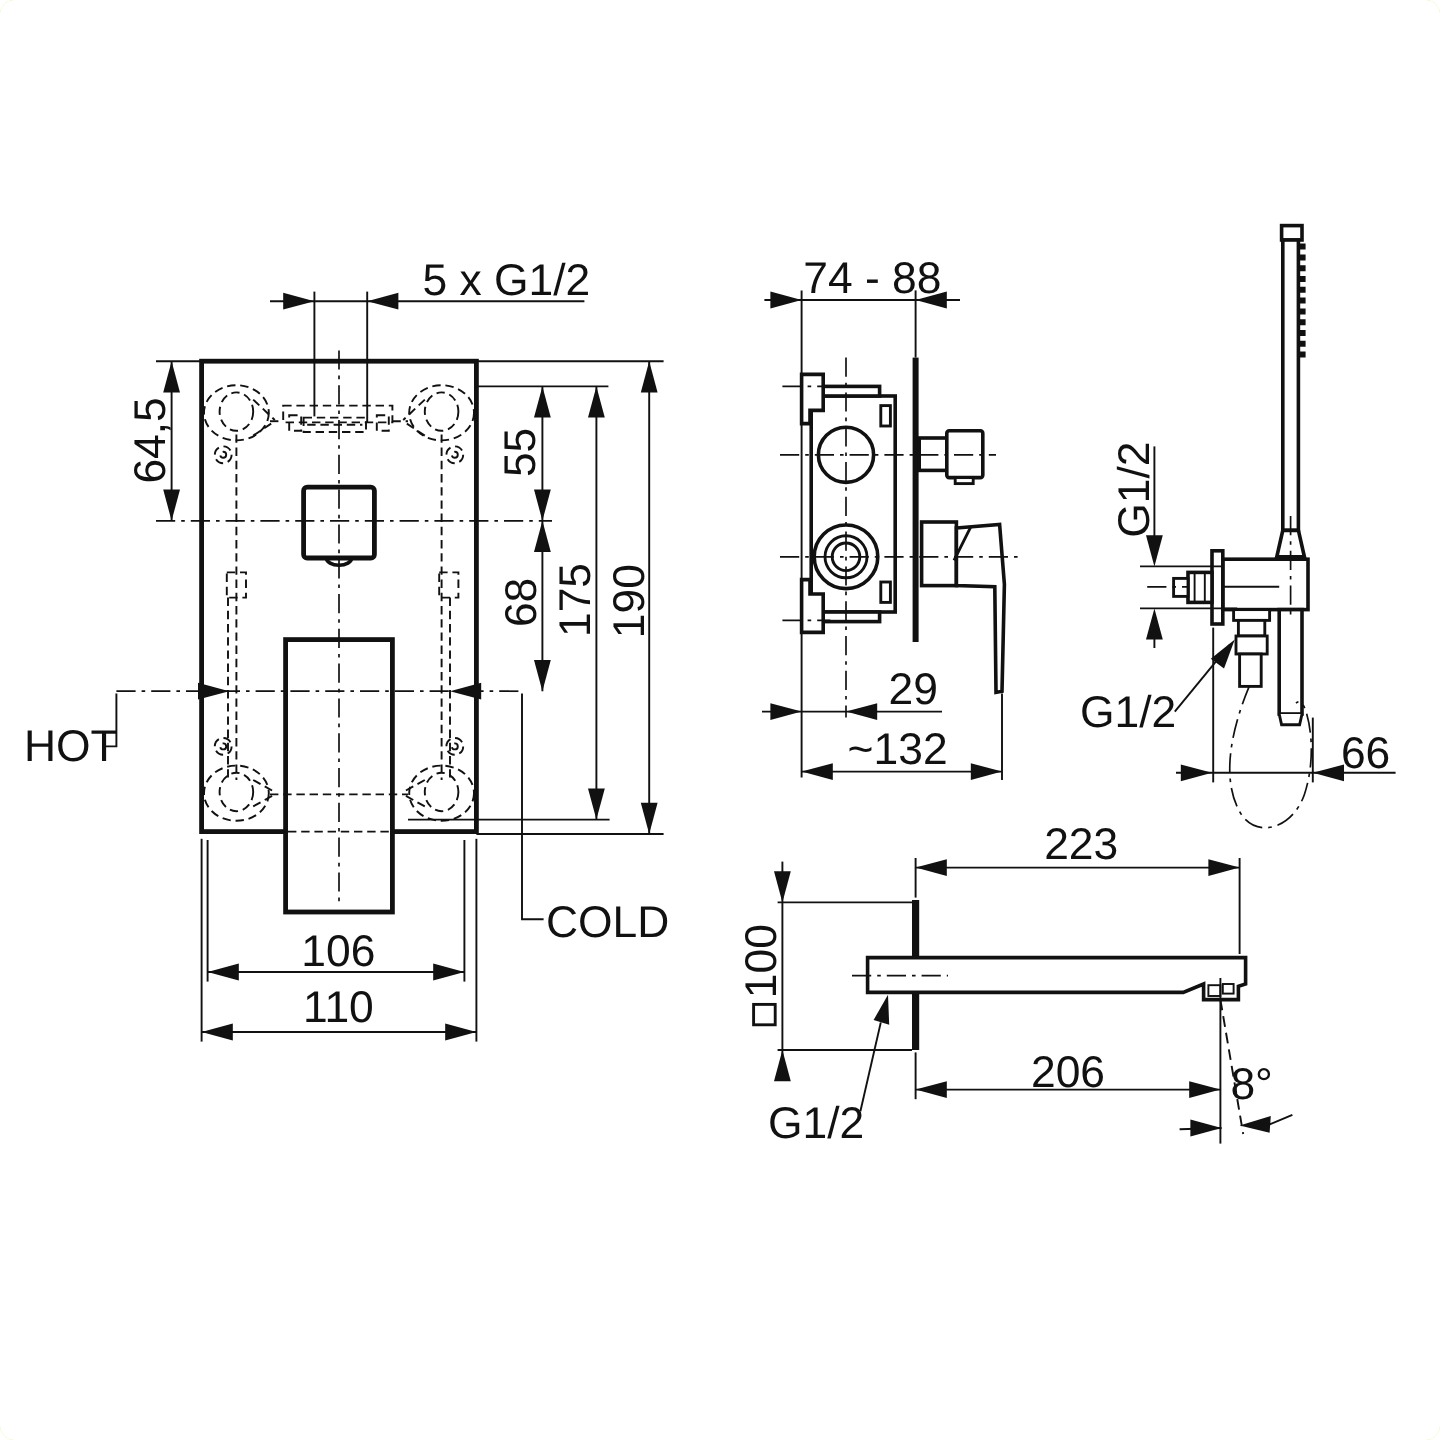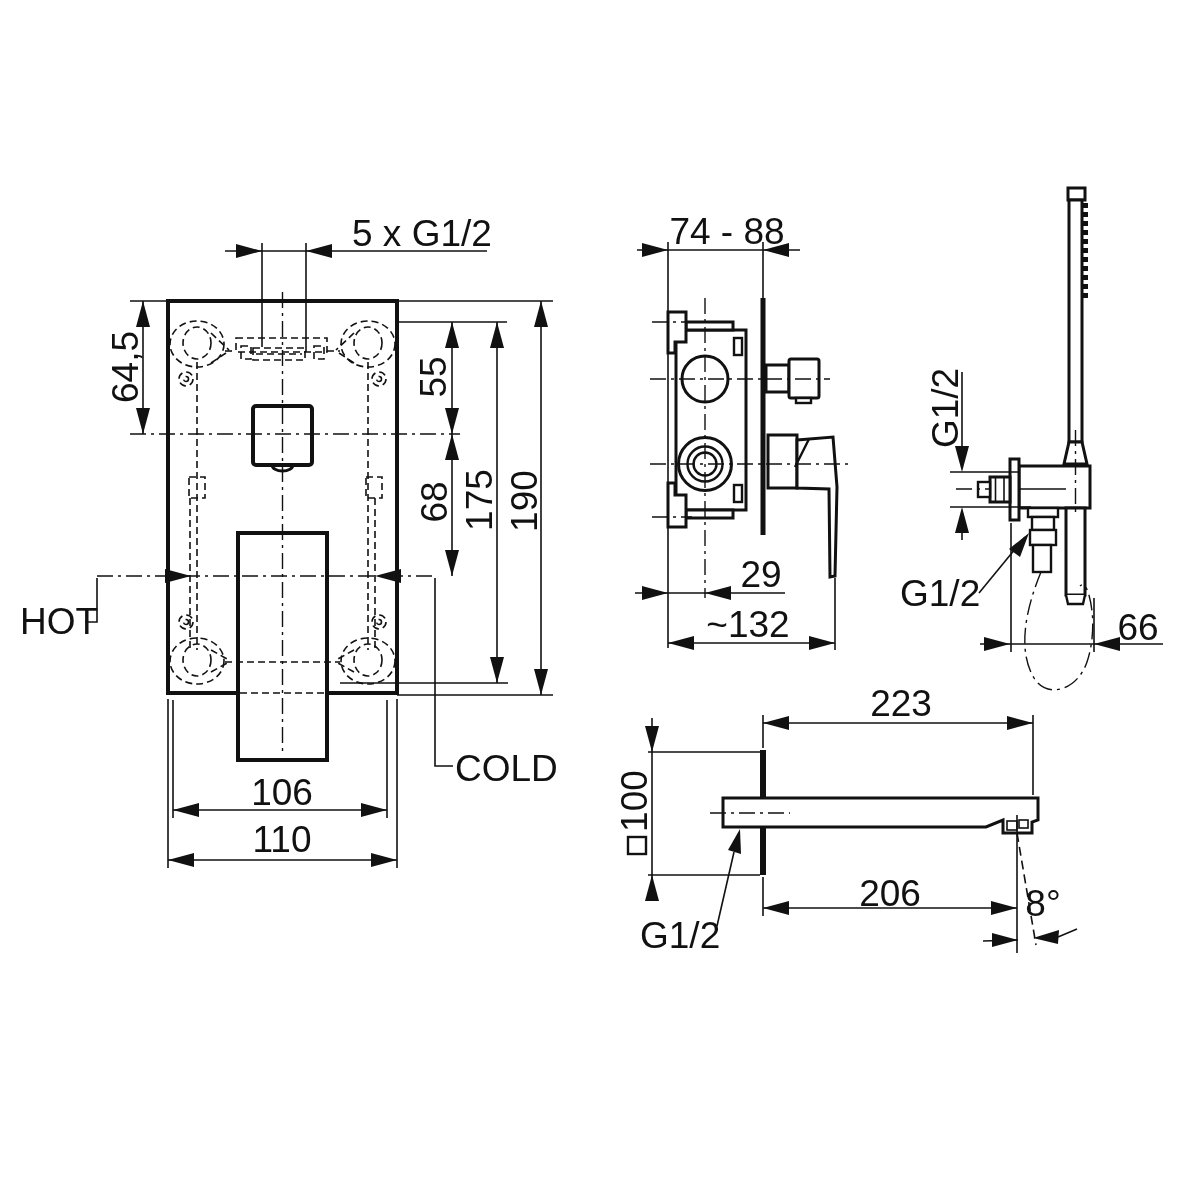--- a/index.html
+++ b/index.html
@@ -1,16 +1,16 @@
 <!DOCTYPE html>
 <html><head>
 <meta charset="utf-8">
 <style>
   html,body{margin:0;padding:0;background:#fff;}
-  .stage{width:1200px;height:1200px;background:#bef264;position:relative;overflow:hidden;}
+  .stage{width:1200px;height:1200px;background:#bef264;position:relative;overflow:hidden;border-radius:12px;}
   svg{display:block;}
   svg text{font-family:"Liberation Sans",sans-serif;font-size:37px;fill:#111;}
   .thick{fill:none;stroke:#111;stroke-width:4;}
   .med{fill:none;stroke:#111;stroke-width:3;}
   .med2{fill:none;stroke:#111;stroke-width:2.4;}
   .thin{fill:none;stroke:#111;stroke-width:1.6;}
   .dash{fill:none;stroke:#111;stroke-width:1.6;stroke-dasharray:7 4;}
   .dash2{fill:none;stroke:#111;stroke-width:1.6;stroke-dasharray:9 5;}
   .cl{fill:none;stroke:#111;stroke-width:1.4;stroke-dasharray:16 5 3 5;}
   .teeth{fill:none;stroke:#111;stroke-width:5;stroke-dasharray:5 4;}

